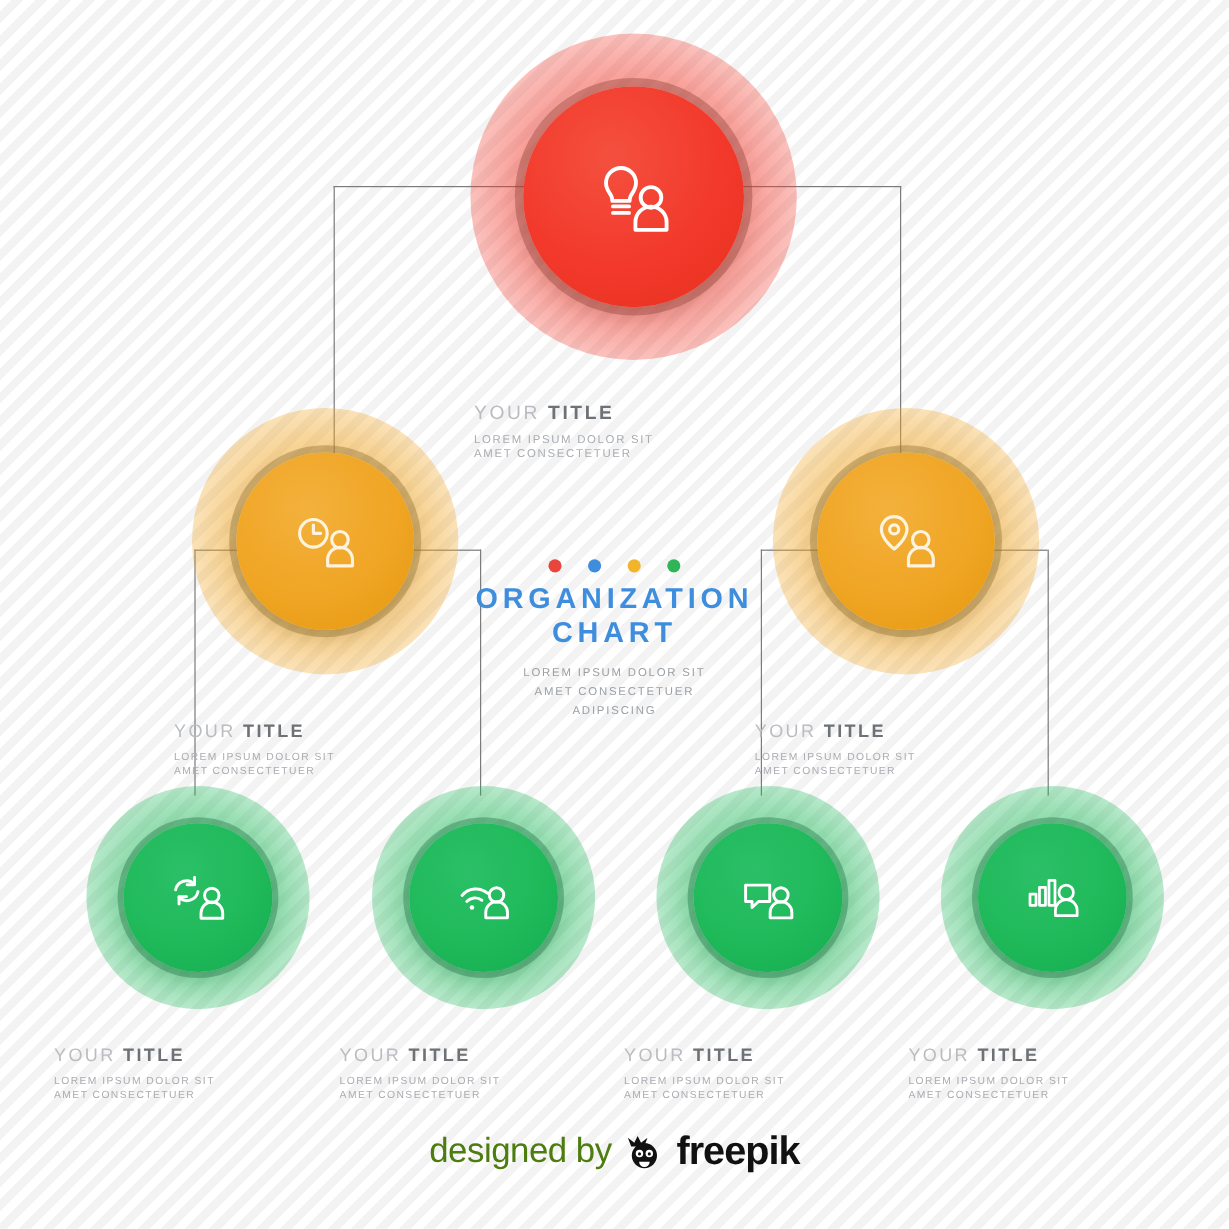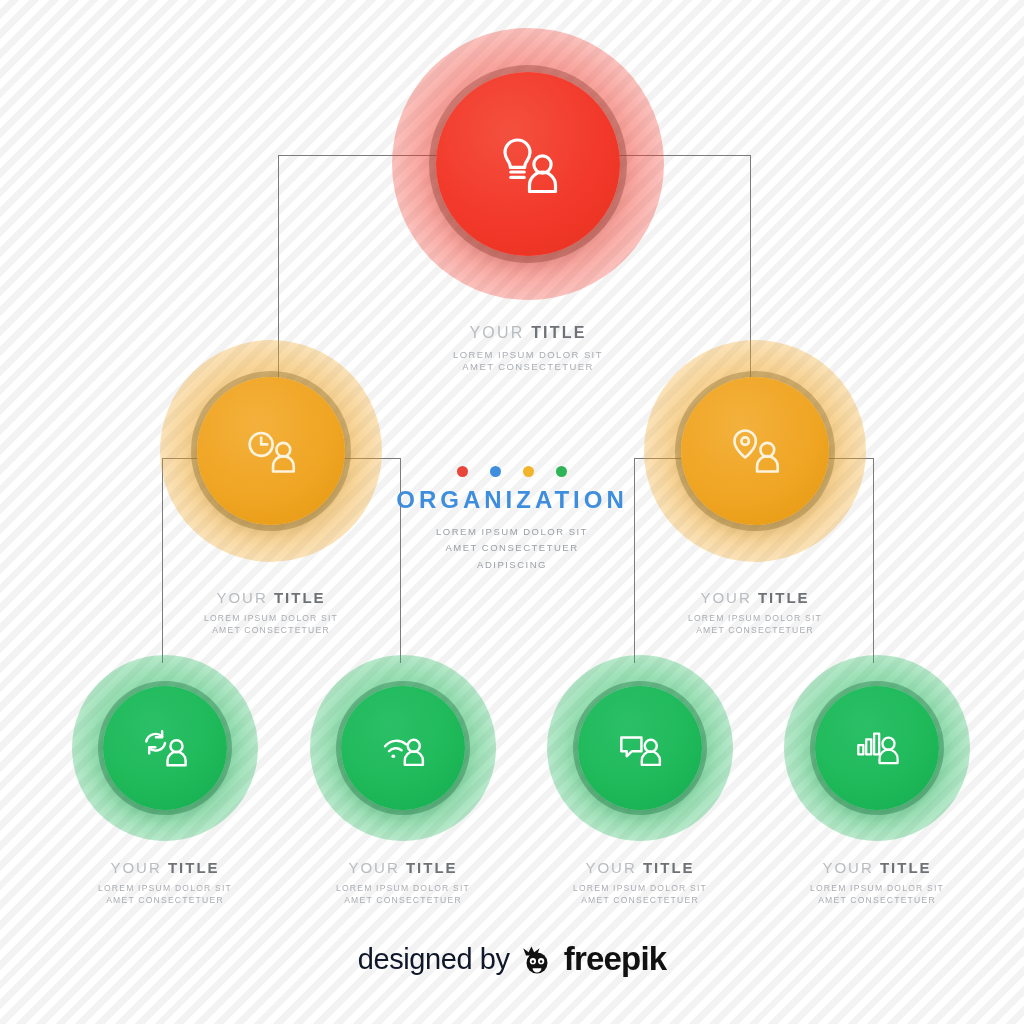--- a/index.html
+++ b/index.html
@@ -108,22 +108,23 @@
   .g2 { left: 310px; }
   .g3 { left: 547px; }
   .g4 { left: 784px; }
 
   .icon { position: relative; z-index: 3; }
   .icon svg { display: block; }
 
   
   .label {
     position: absolute;
-    text-align: center;
+    text-align: left;
     line-height: 1.35;
+    margin-top: 12px;
   }
   .label .title {
     font-size: 16px;
     letter-spacing: 2.2px;
     color: #b9bcc0;
     font-weight: 400;
     white-space: nowrap;
   }
   .label .title b {
     color: #6e7276;
@@ -184,21 +185,21 @@
     left: 0;
     top: 940px;
     width: 1024px;
     display: flex;
     align-items: center;
     justify-content: center;
     gap: 10px;
   }
   #designed-by {
     font-size: 29px;
-    color: #0f172a;
+    color: #4d7c0f;
     font-weight: 400;
     letter-spacing: -0.4px;
   }
   #freepik-word {
     font-size: 33px;
     color: #111111;
     font-weight: 700;
     letter-spacing: -0.8px;
   }
   #freepik-mark svg { display: block; }
@@ -401,20 +402,21 @@
 
   <div id="center-block">
     <div class="dots">
       <span class="dot" style="background:#e8453c"></span>
       <span class="dot" style="background:#3f8ede"></span>
       <span class="dot" style="background:#f2b42a"></span>
       <span class="dot" style="background:#2fb457"></span>
     </div>
     <div id="center-title">
       <div>ORGANIZATION</div>
+      <div>CHART</div>
     </div>
     <div id="center-sub">
       <span>LOREM IPSUM DOLOR SIT</span><br>
       <span>AMET CONSECTETUER</span><br>
       <span>ADIPISCING</span>
     </div>
   </div>
 
   <div id="footer">
     <span id="designed-by">designed by</span>

